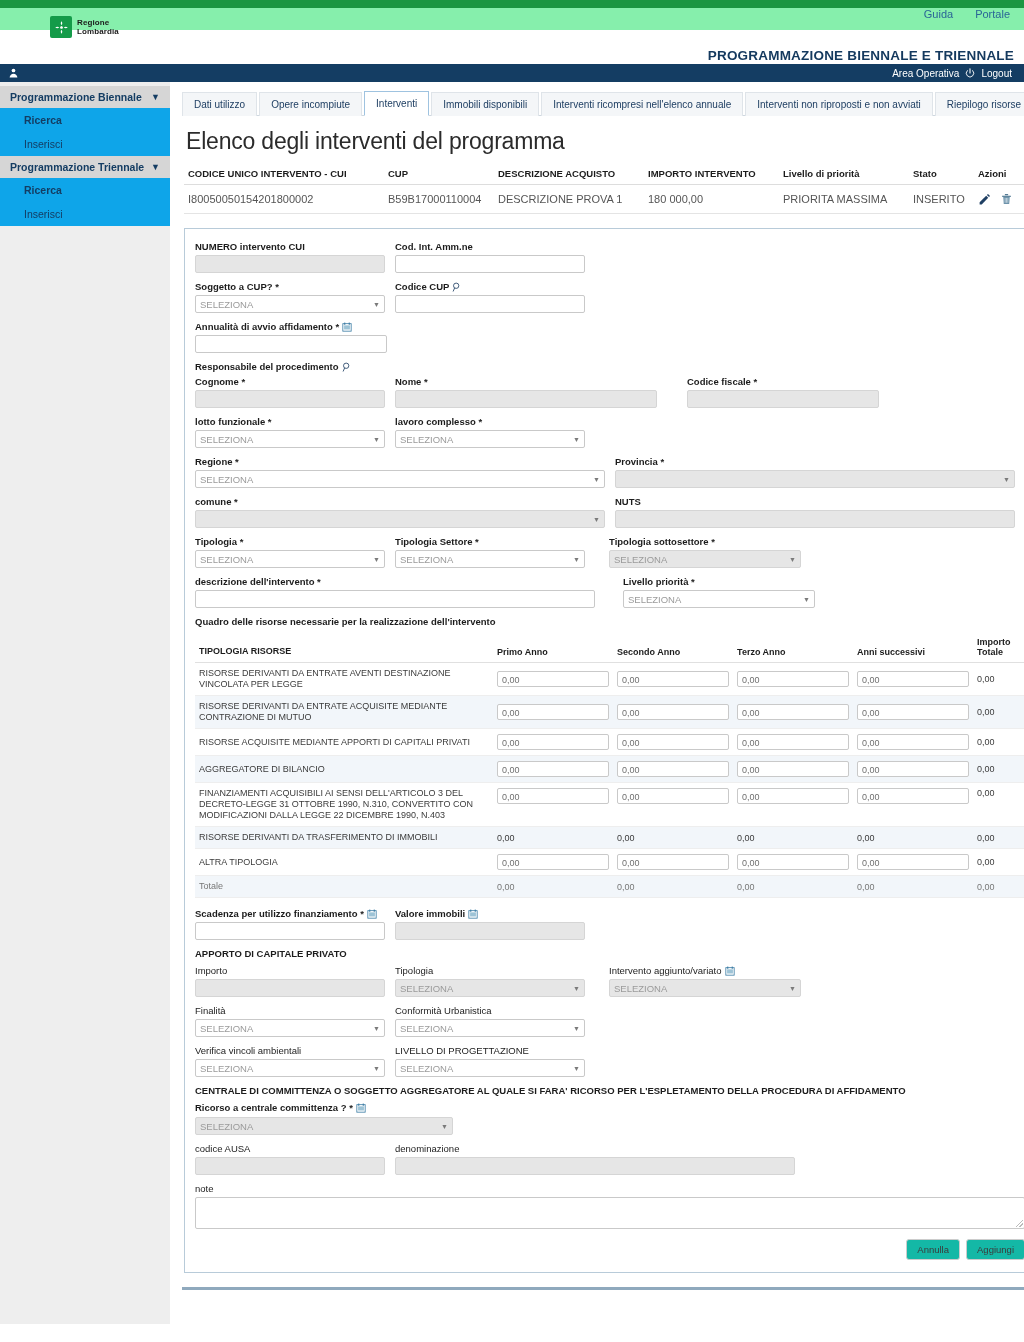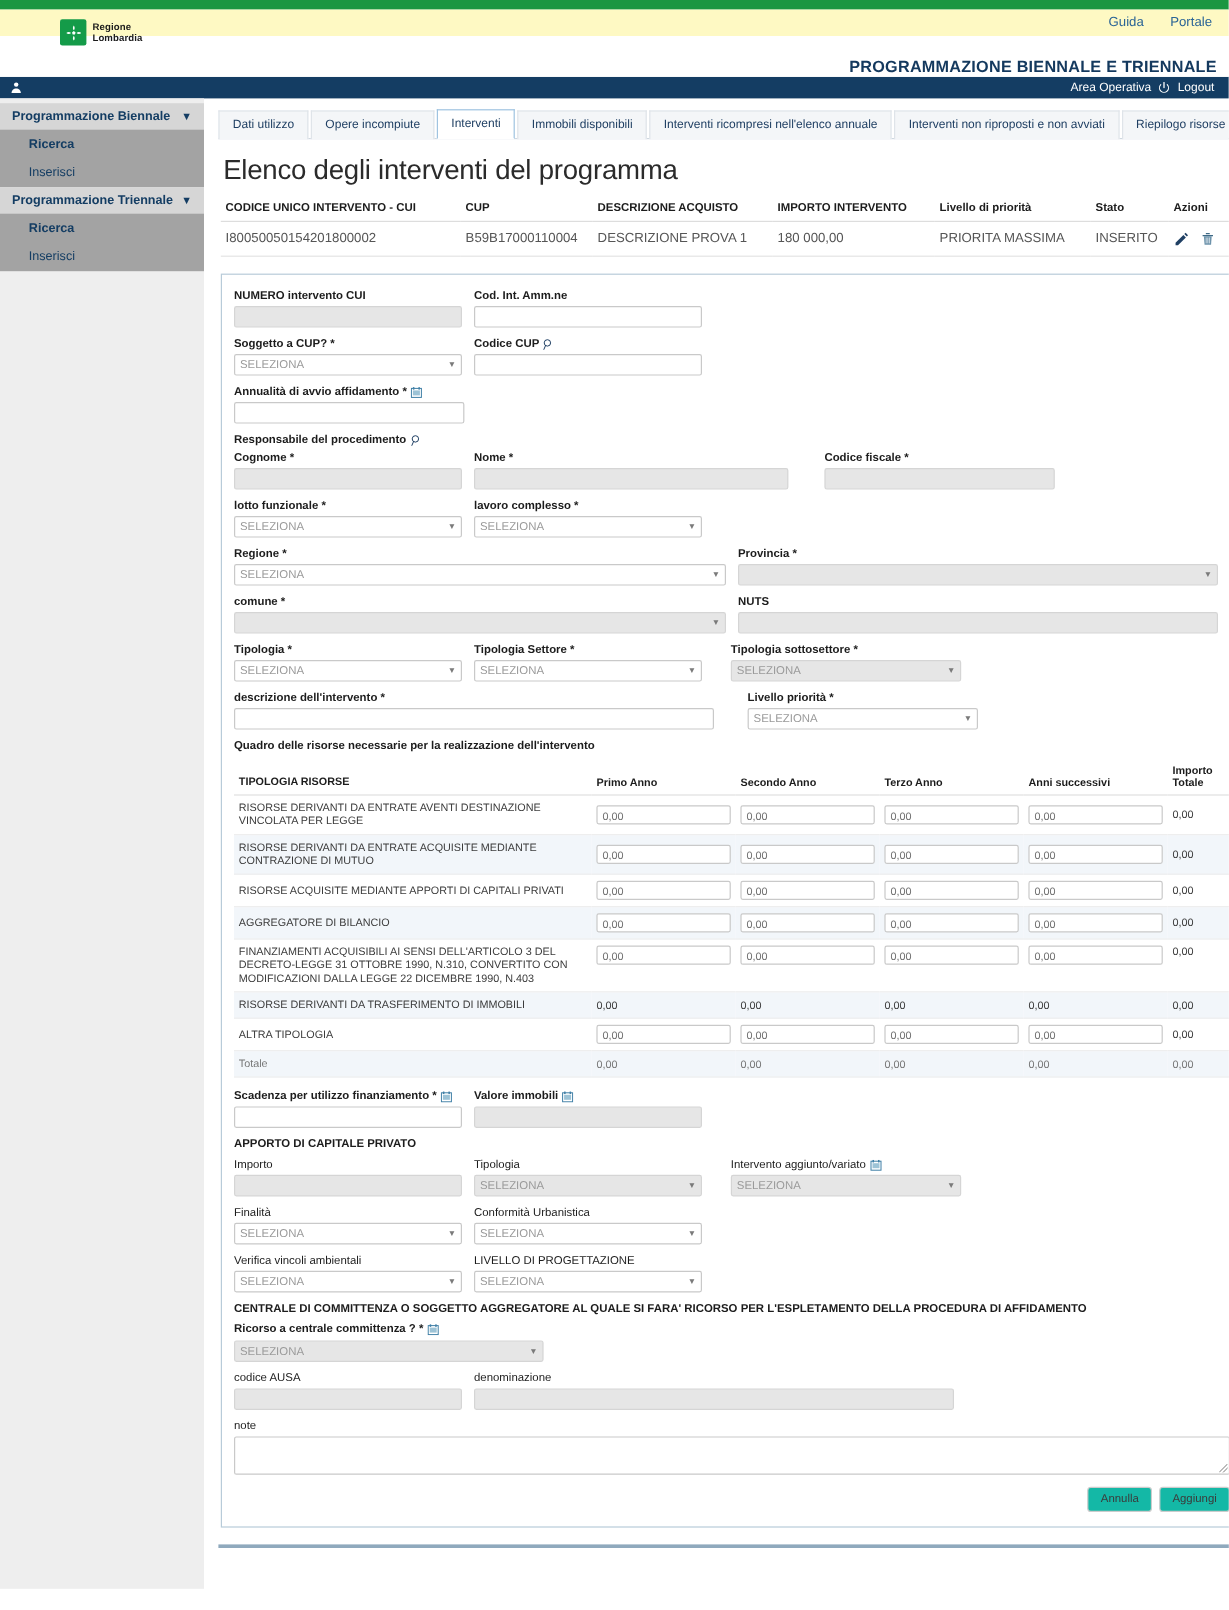--- a/index.html
+++ b/index.html
@@ -9,22 +9,22 @@
     background:#ffffff;
     font-family:"Liberation Sans", sans-serif;
     font-size:11px;
     color:#333333;
     overflow:hidden;
   }
 
   
   .green-bar { height:8px; background:#1a9641; }
   .top-links {
-    height:22px; background:#fef9c3; position:relative;
-    display:flex; justify-content:flex-end; align-items:center;
+    height:22px; background:#86efac; position:relative;
+    display:flex; justify-content:flex-end; align-items:flex-start;
     padding-right:14px; gap:22px;
   }
   .top-links a { color:#2a6496; font-size:11px; text-decoration:none; }
 
   .brand-row {
     height:34px; background:#ffffff; position:relative;
     display:flex; align-items:flex-start;
   }
   .logo-wrap { display:flex; align-items:center; gap:5px; margin-left:50px; margin-top:-14px; }
   .logo-mark {
@@ -54,21 +54,21 @@
   
   .page { display:flex; align-items:flex-start; }
 
   
   .sidebar { width:170px; background:#eeeeee; min-height:1242px; padding-top:4px; flex:0 0 170px; }
   .side-group {
     background:#d6d6d6; color:#143d63; font-weight:bold; font-size:10.5px;
     padding:5px 10px; display:flex; align-items:center; justify-content:space-between;
   }
   .side-group .caret { color:#143d63; font-size:9px; }
-  .side-sub-wrap { background:#a3a3a3; }
+  .side-sub-wrap { background:#0ea5e9; }
   .side-sub {
     font-size:10.5px; color:#143d63; padding:6px 10px 6px 24px; font-weight:bold;
   }
   .side-sub.plain { font-weight:normal; }
 
   
   .main { flex:1; padding:8px 10px 0 12px; }
 
   .tabs { display:flex; align-items:flex-end; border-bottom:1px solid #cfd8e0; }
   .tab {

